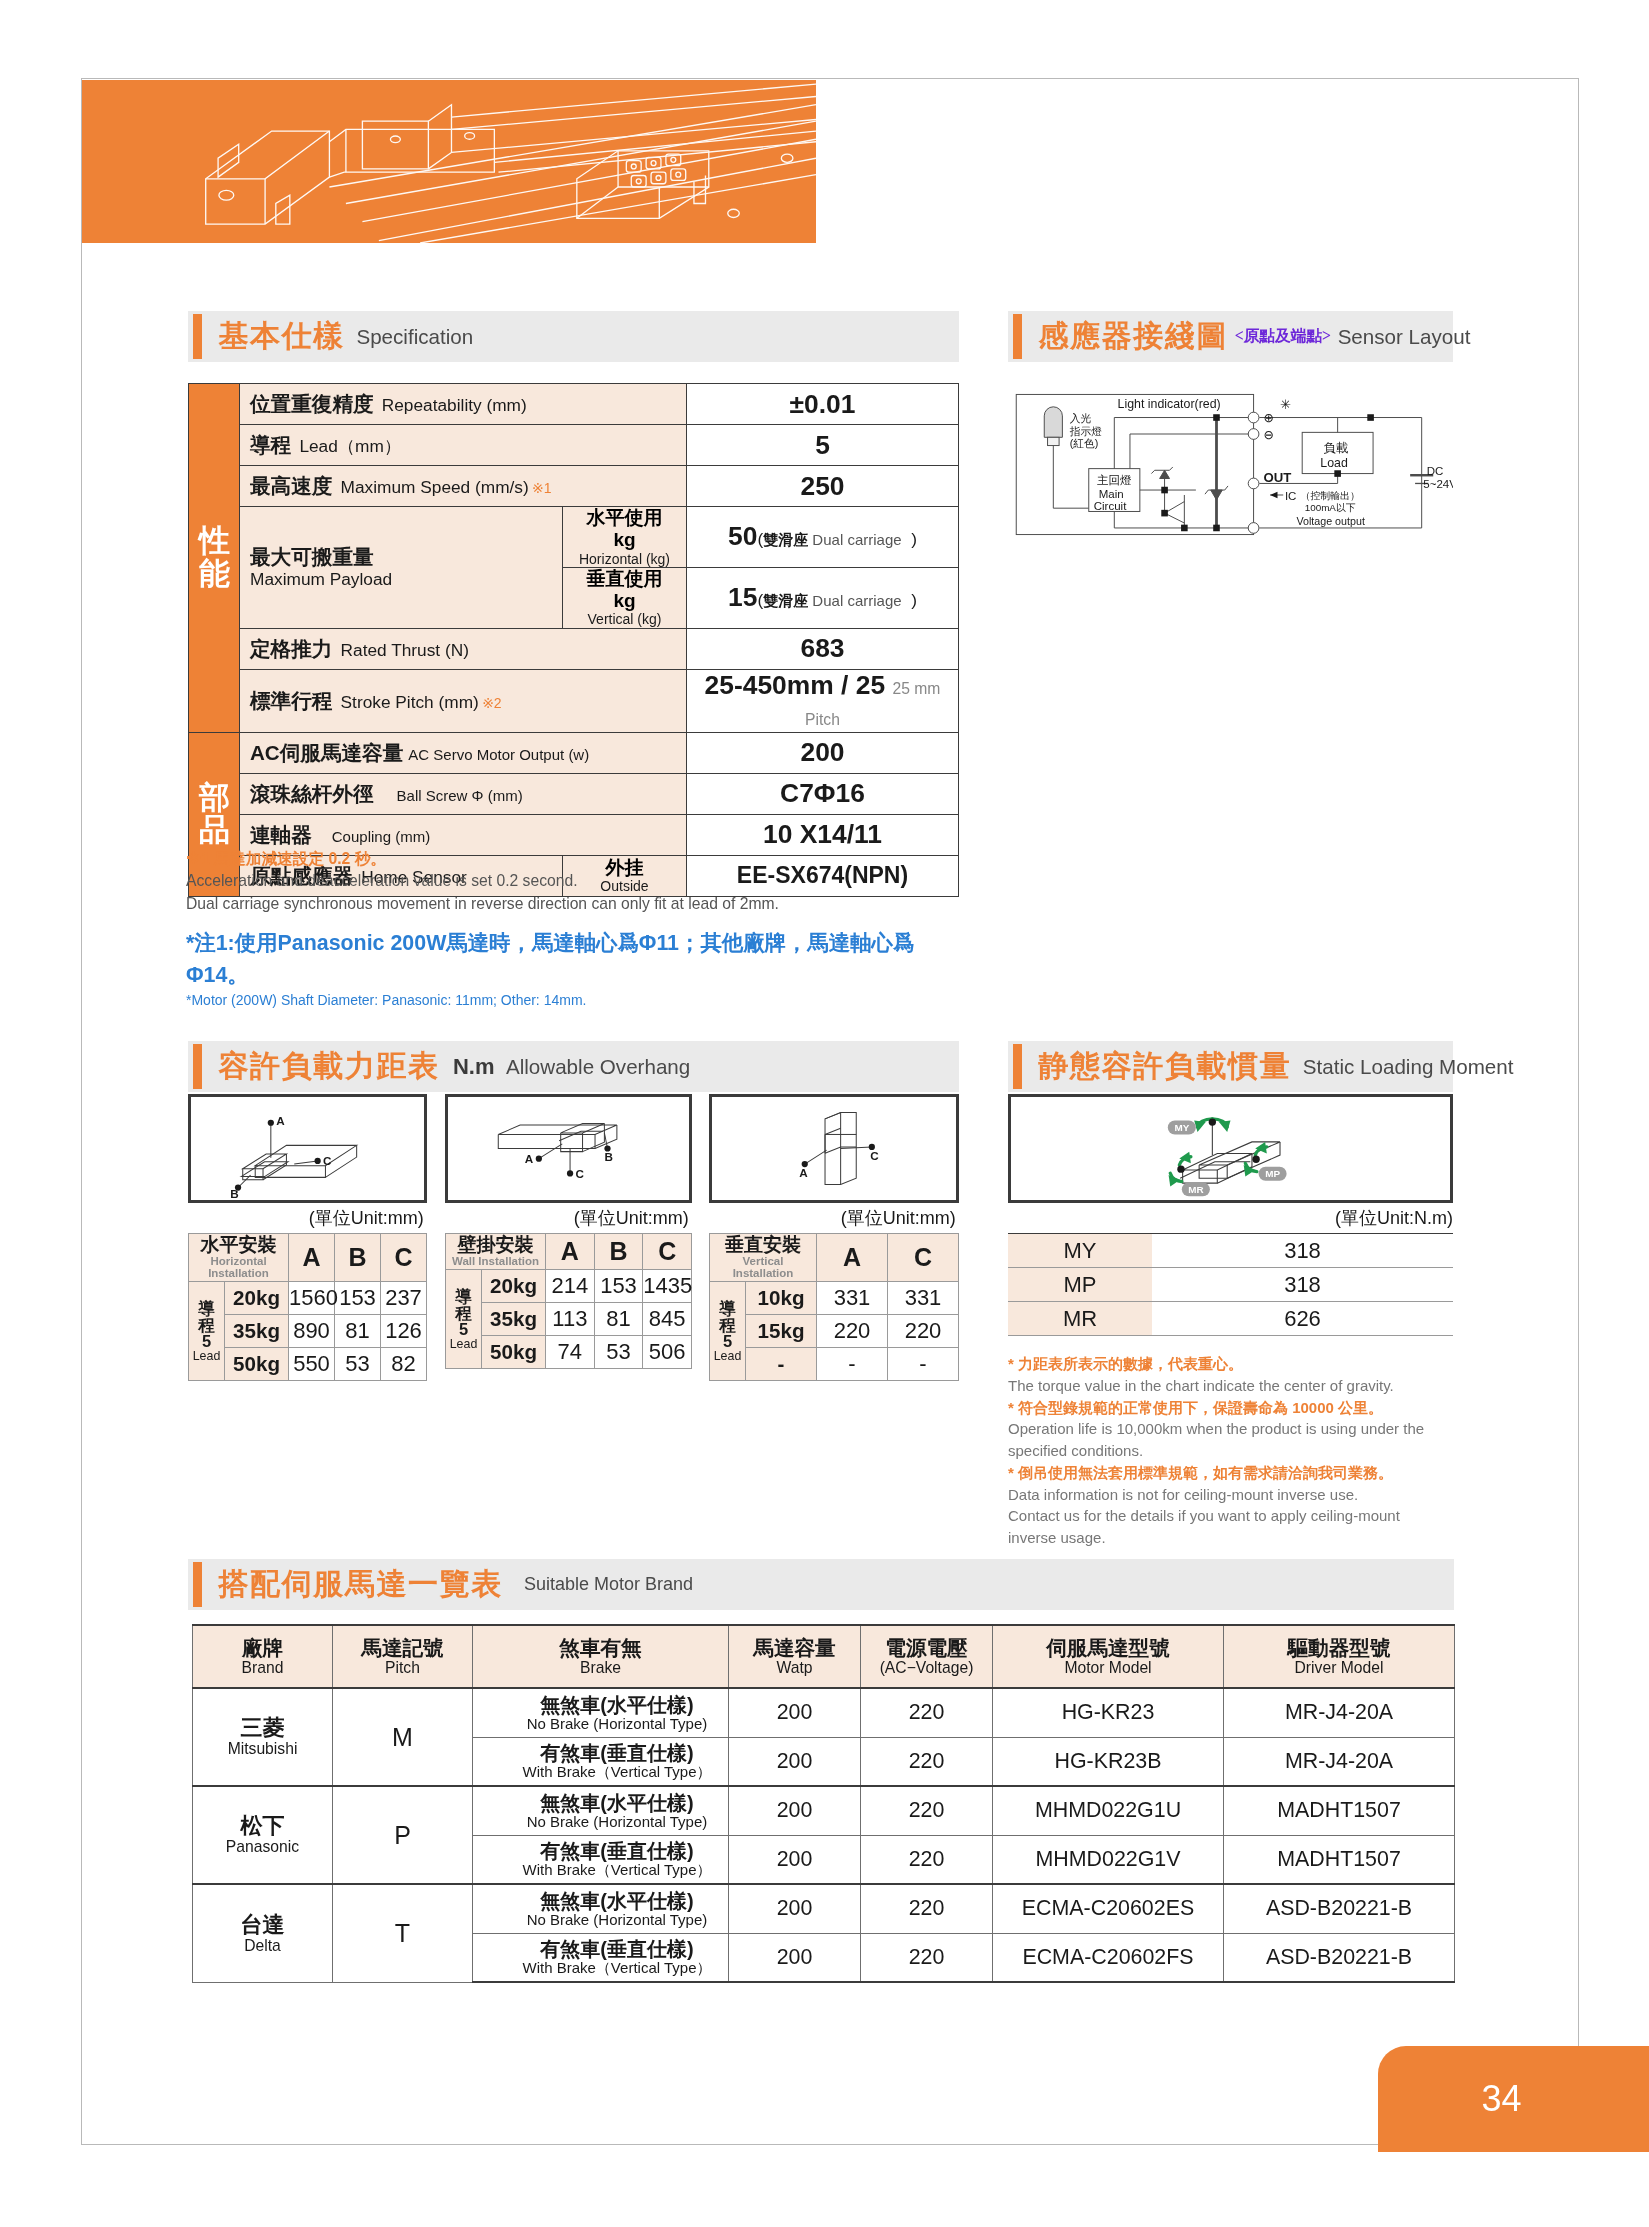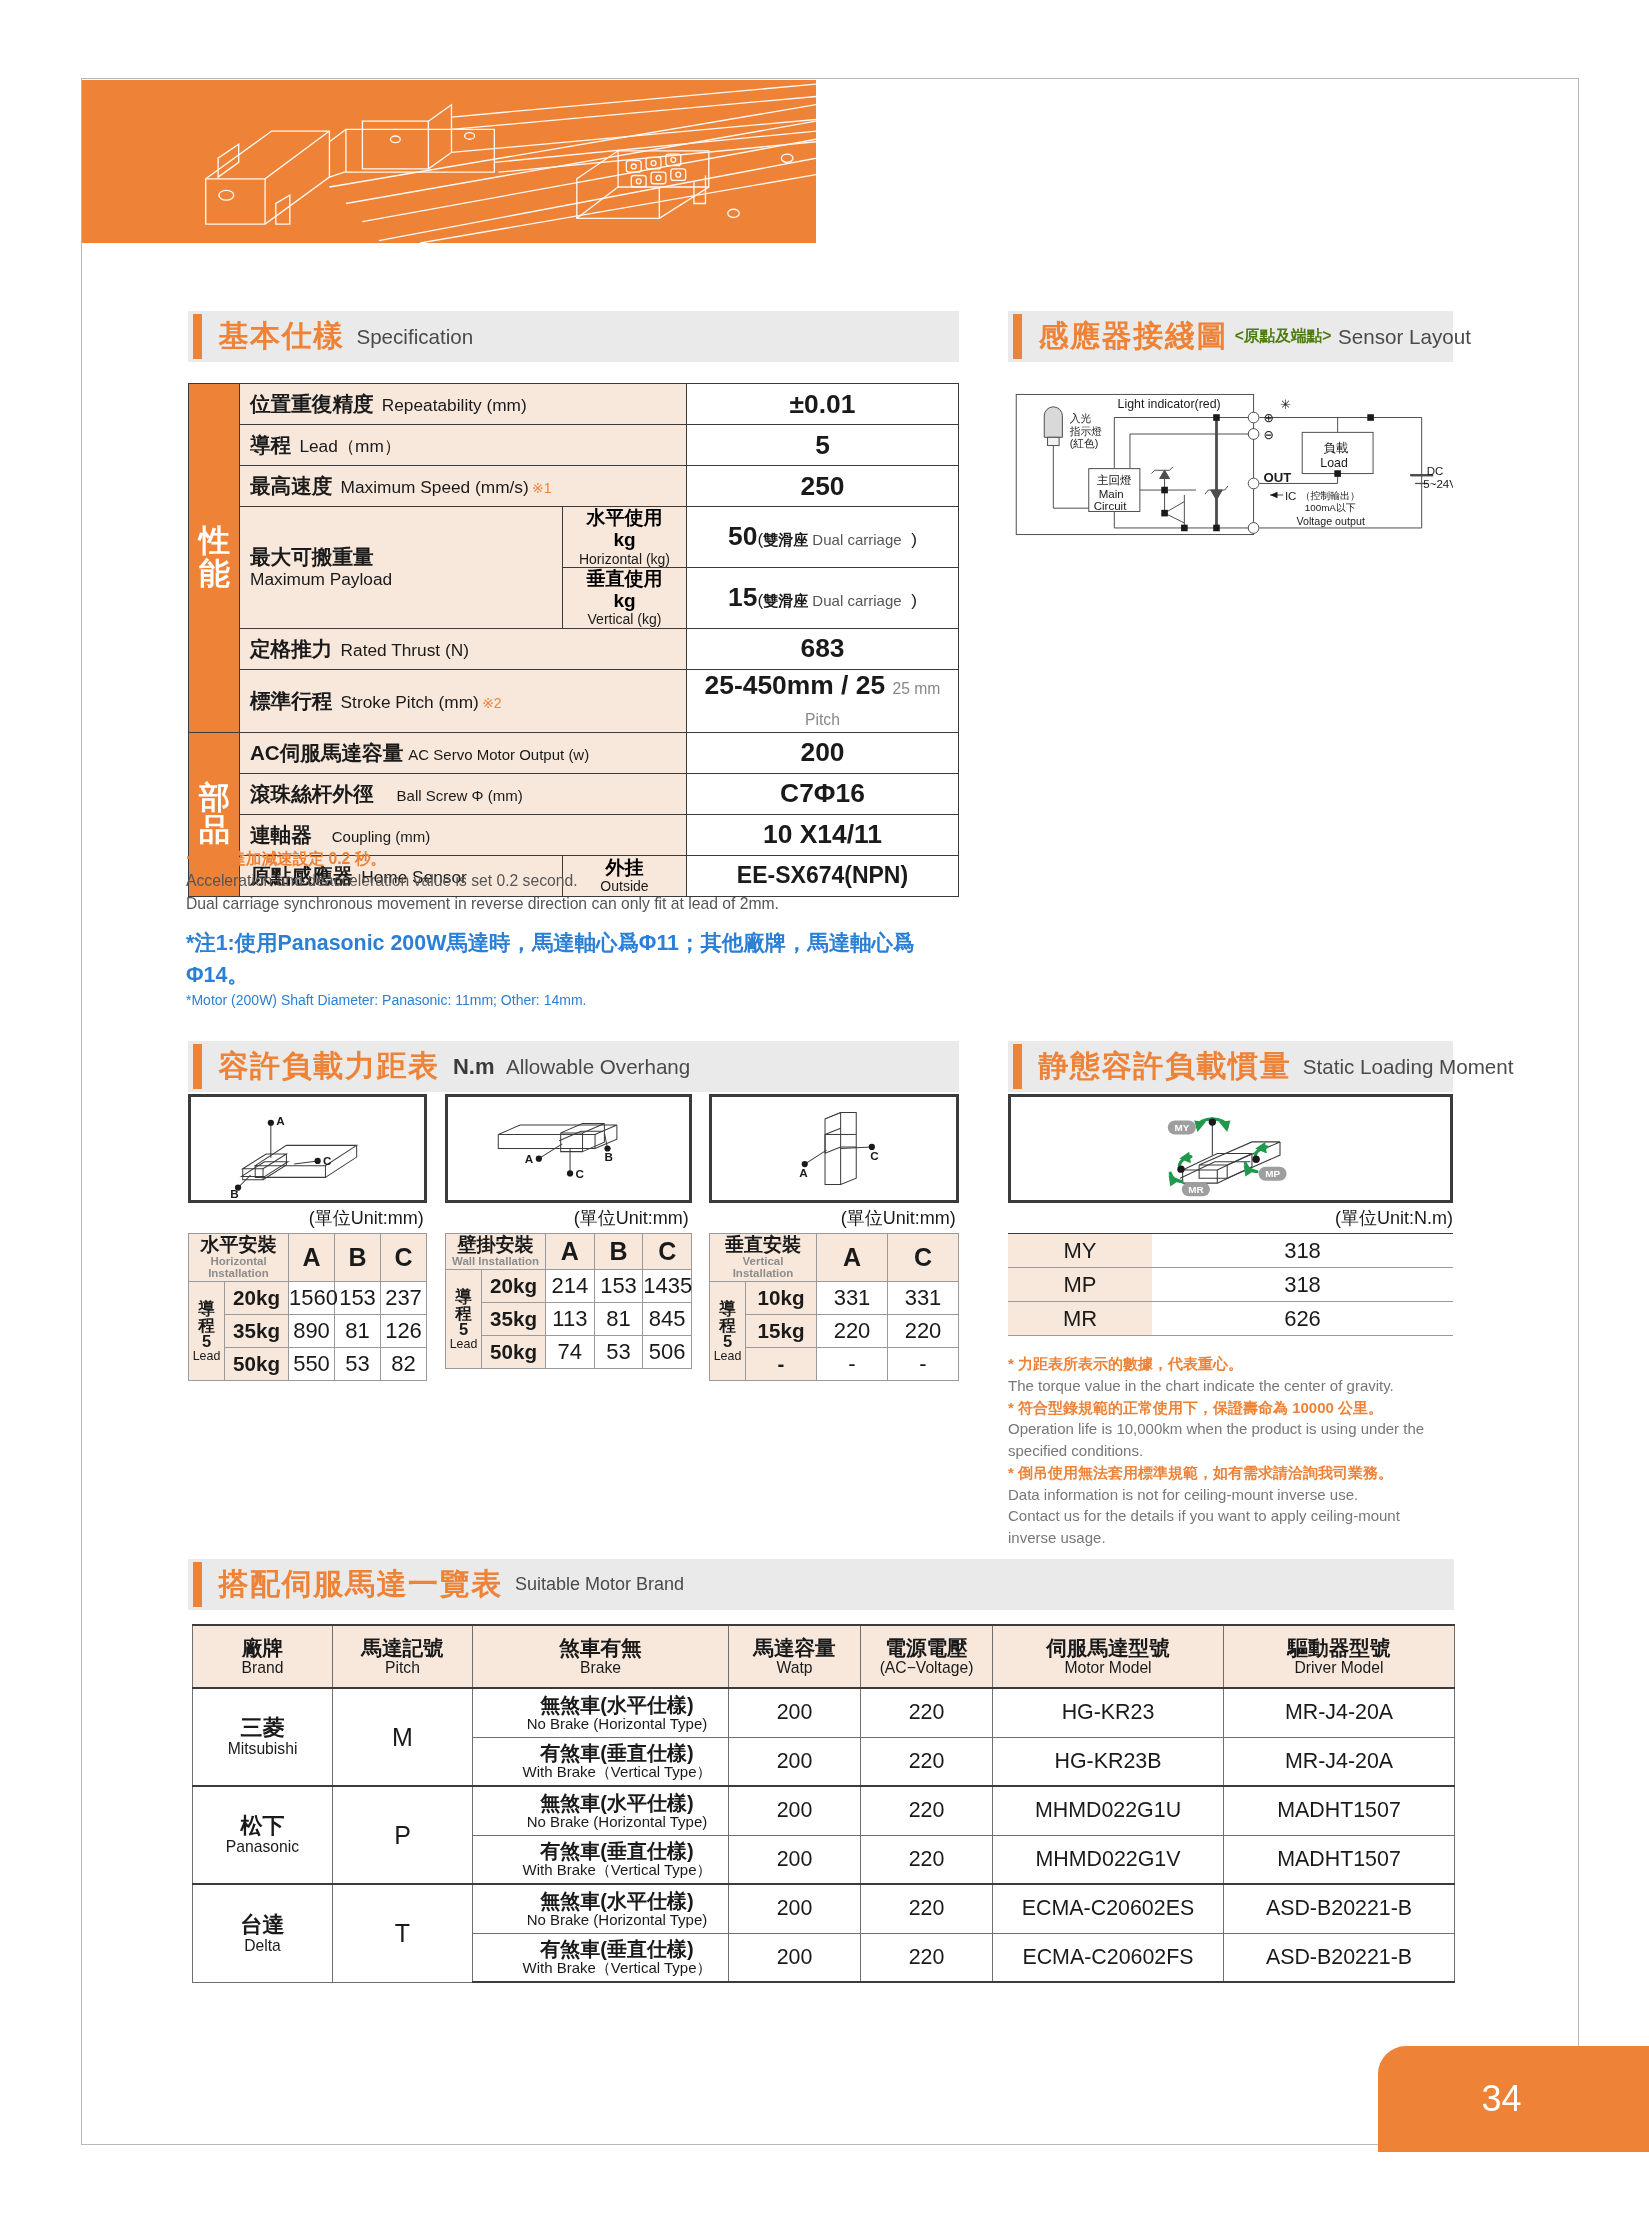--- a/index.html
+++ b/index.html
@@ -36,22 +36,22 @@
   }
   .sec-bar {
     width: 9px; height: 45px; background: #EE8236;
     margin-left: 5px; margin-right: 16.5px; flex: none;
   }
   .sec-cn {
     font-size: 30px; color: #EE8236; font-weight: bold;
     letter-spacing: 1.6px; white-space: nowrap;
   }
   .sec-mid {
-    font-size: 18px; color: #4d7c0f; font-weight: bold;
-    margin-left: 6.6px; white-space: nowrap;
+    font-size: 18px; color: #6d28d9; font-weight: bold;
+    margin-left: 6.6px; white-space: nowrap; font-family: Liberation Serif, serif;
   }
   .sec-en {
     font-size: 20.6px; color: #4a4a4a; margin-left: 11.5px;
     white-space: nowrap; font-weight: normal;
   }
   .sec-nm {
     font-size: 22px; color: #3a3a3a; margin-left: 13.2px;
     font-weight: bold; white-space: nowrap;
   }
 
@@ -771,21 +771,21 @@
   <div class="g">specified conditions.</div>
   <div class="o">* 倒吊使用無法套用標準規範，如有需求請洽詢我司業務。</div>
   <div class="g">Data information is not for ceiling-mount inverse use.</div>
   <div class="g">Contact us for the details if you want to apply ceiling-mount</div>
   <div class="g">inverse usage.</div>
 </div>
 
 <div class="sec-head" style="left:188px; top:1559px; width:1266px;">
   <div class="sec-bar"></div>
   <div class="sec-cn">搭配伺服馬達一覽表</div>
-  <div class="sec-en" style="margin-left:12px;font-size:18px;">Suitable Motor Brand</div>
+  <div class="sec-en" style="margin-left:21px;font-size:18px;">Suitable Motor Brand</div>
 </div>
 
 <div class="motor-wrap">
 <table class="motor">
   <colgroup>
     <col style="width:140px">
         <col style="width:140px">
         <col style="width:256px">
     <col style="width:132px">
         <col style="width:132px">

